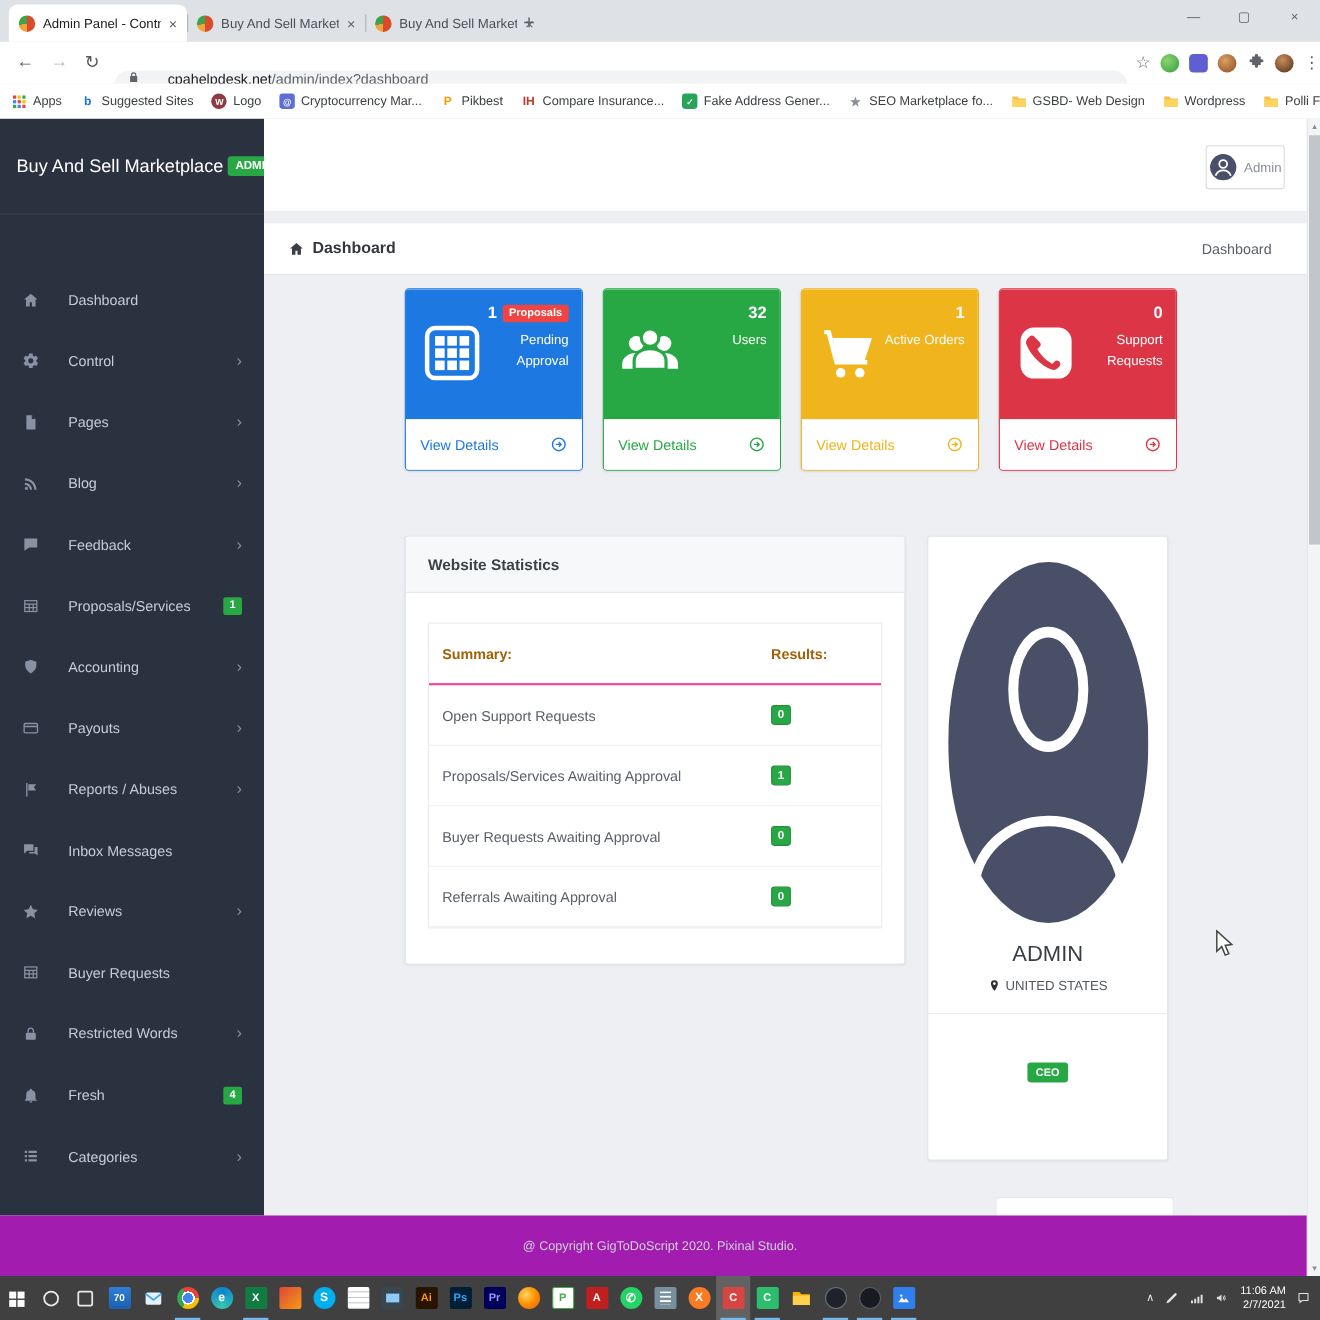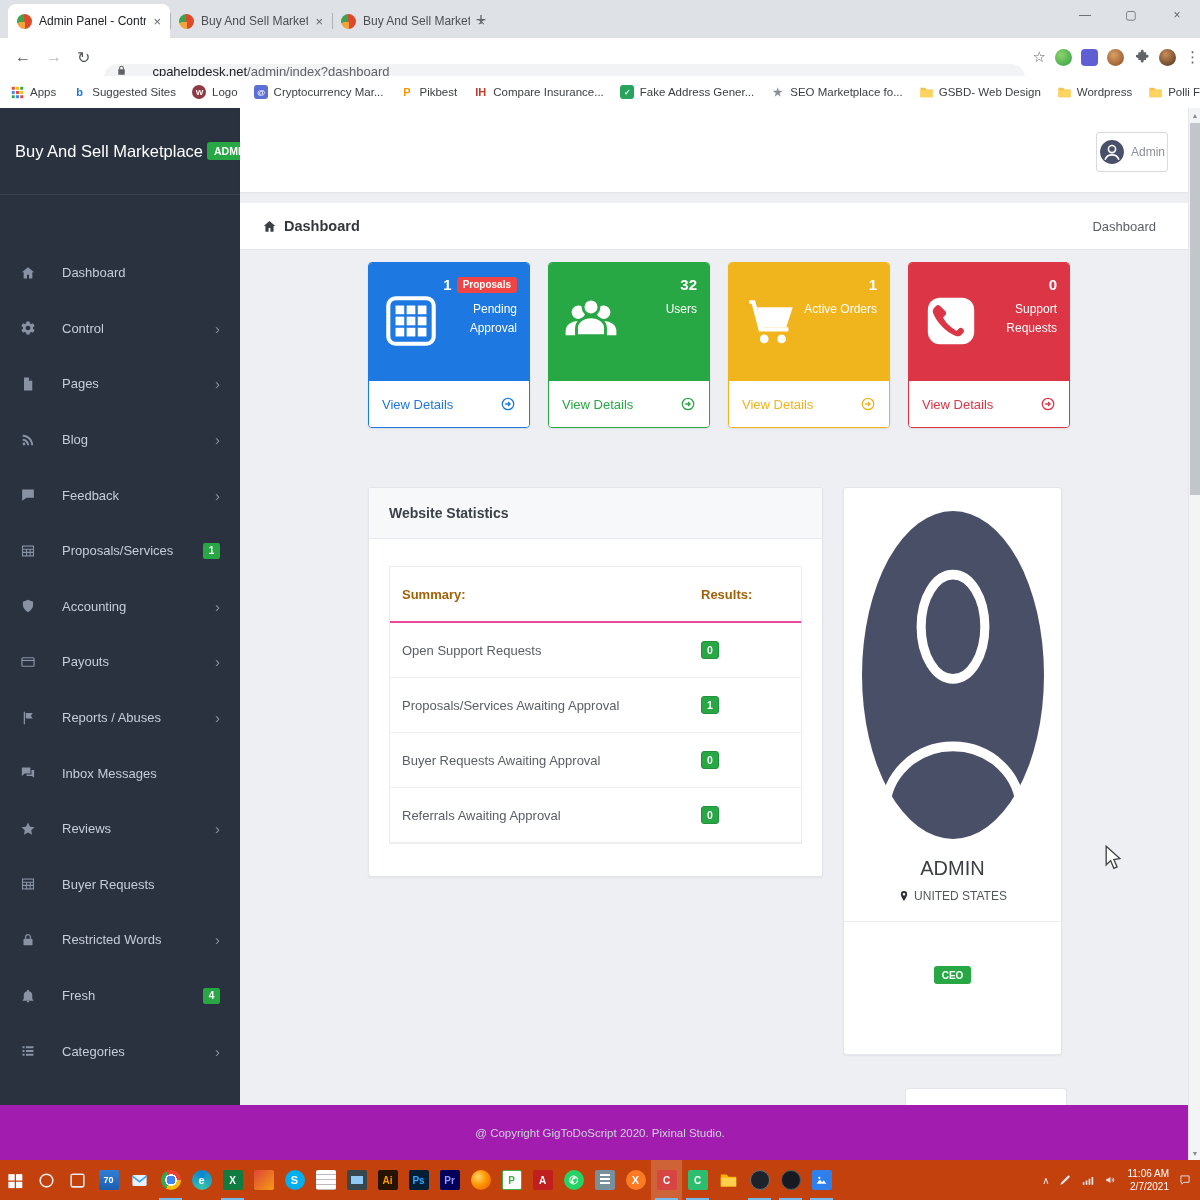--- a/index.html
+++ b/index.html
@@ -108,21 +108,21 @@
 
   .page-footer{position:absolute;left:0;top:997px;width:1200px;height:55px;background:#a21caf;display:flex;align-items:center;justify-content:center;
     color:#cdd2da;font-size:11.5px;z-index:4;}
 
   .scrollbar{position:absolute;right:0;top:0;width:12px;height:1052px;background:#f3f4f6;border-left:1px solid #e4e6ea;z-index:6;box-sizing:border-box;}
   .sb-arrow{width:12px;height:14px;display:flex;align-items:center;justify-content:center;font-size:7px;color:#8a8e93;}
   .sb-arrow.btm{position:absolute;bottom:0;}
   .sb-thumb{position:absolute;top:15px;left:1px;width:10px;height:372px;background:#c2c5c9;}
 
   
-  .taskbar{position:absolute;left:0;top:1160px;width:1200px;height:40px;background:#c2410c;display:flex;align-items:stretch;z-index:10;}
+  .taskbar{position:absolute;left:0;top:1160px;width:1200px;height:40px;background:#404040;display:flex;align-items:stretch;z-index:10;}
   .tb-cell{width:31px;display:flex;align-items:center;justify-content:center;position:relative;flex:none;}
   .tb-cell.hl{background:rgba(255,255,255,.18);}
   .tb-cell.active::after{content:'';position:absolute;left:4px;right:4px;bottom:0;height:2px;background:#76b9ed;}
   .tb-sq{width:20px;height:20px;border-radius:2px;display:flex;align-items:center;justify-content:center;color:#fff;font-size:10px;font-weight:bold;}
   .tb-ci{width:20px;height:20px;border-radius:50%;display:flex;align-items:center;justify-content:center;color:#fff;font-size:11px;font-weight:bold;}
   .tb-cell svg{width:19px;height:19px;display:block;}
   .tray{margin-left:auto;display:flex;align-items:center;gap:9px;padding-right:8px;color:#e4e7ec;}
   .tray svg{width:14px;height:14px;display:block;}
   .tray-chev{font-size:10px;color:#e4e7ec;}
   .clock{text-align:right;font-size:10px;line-height:1.3;color:#fff;}

